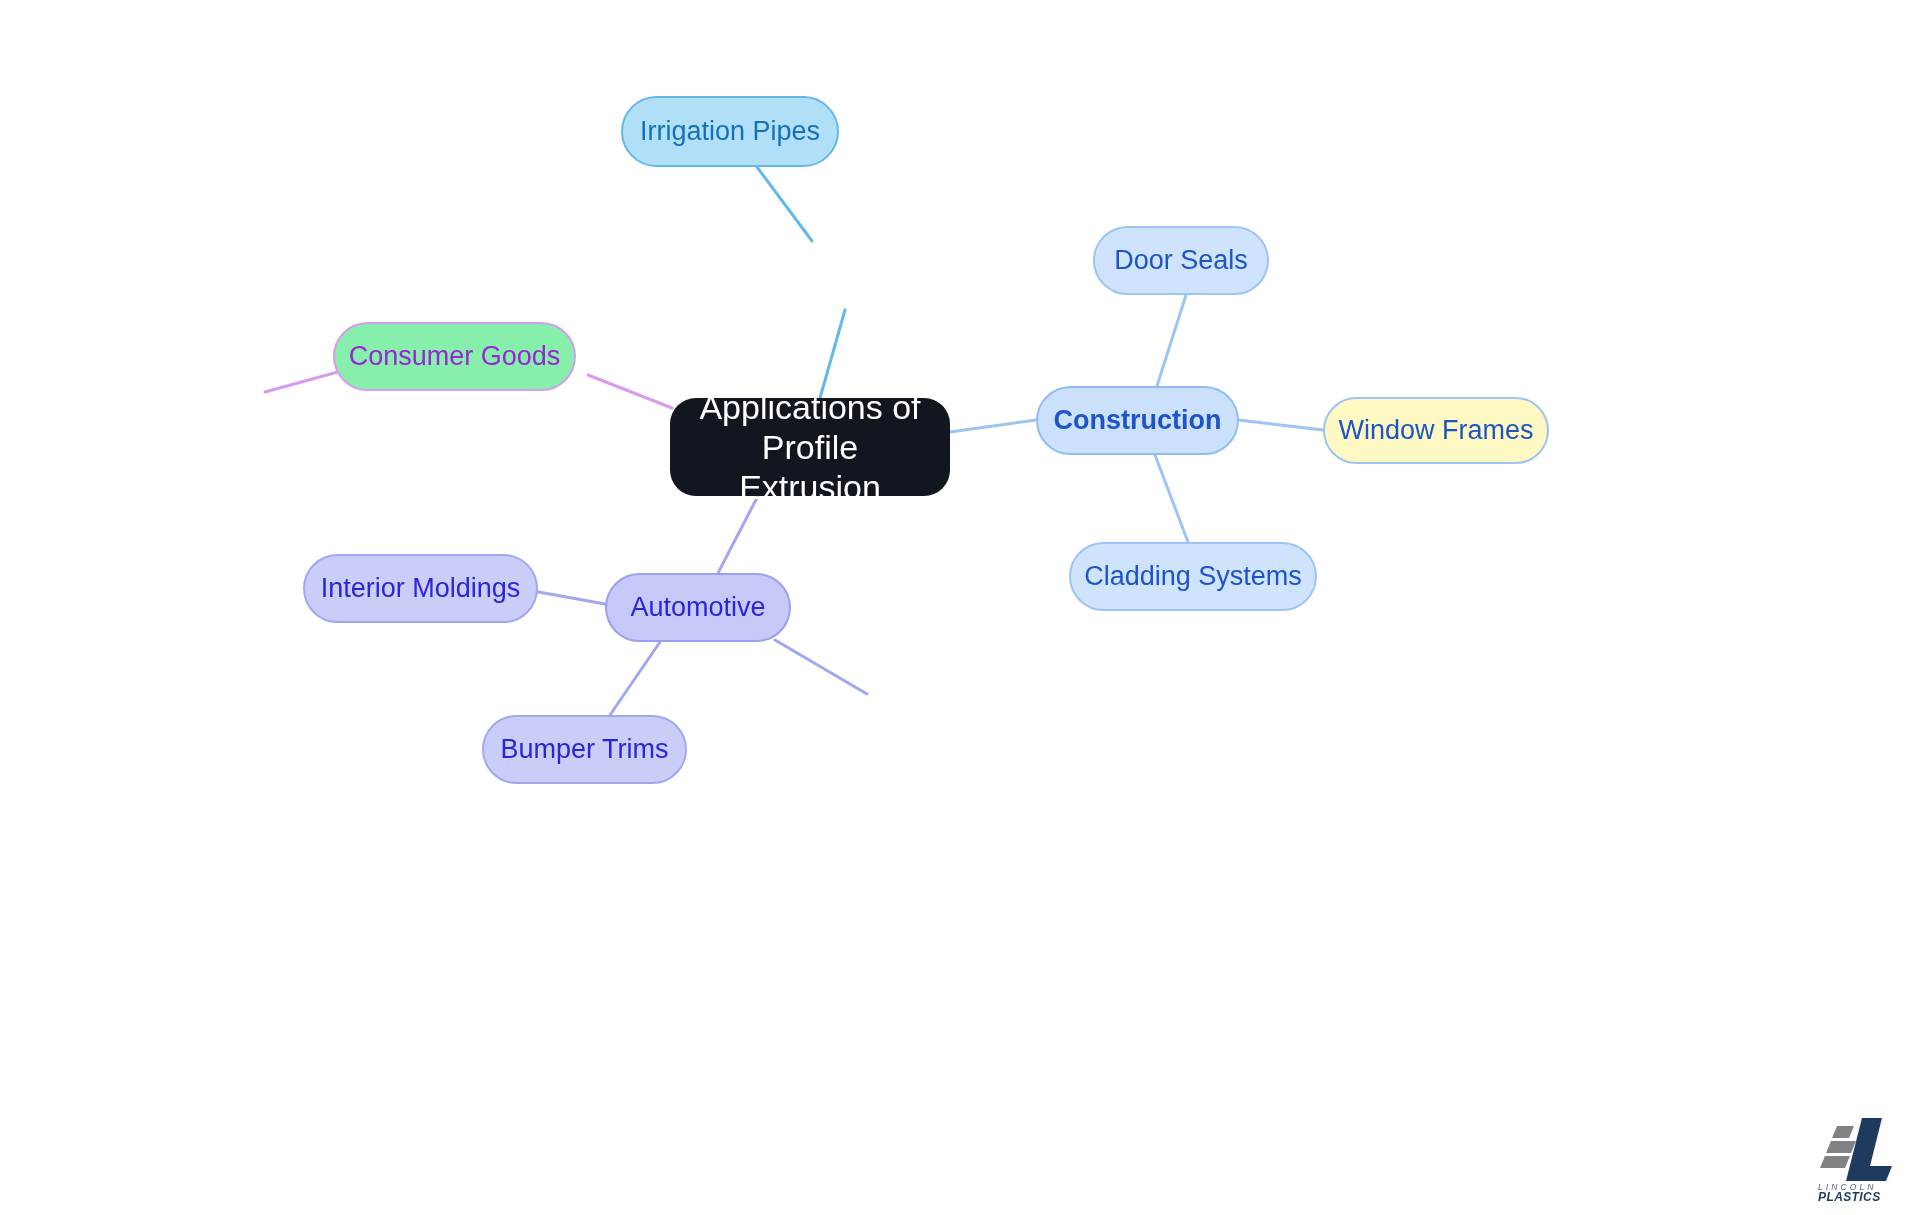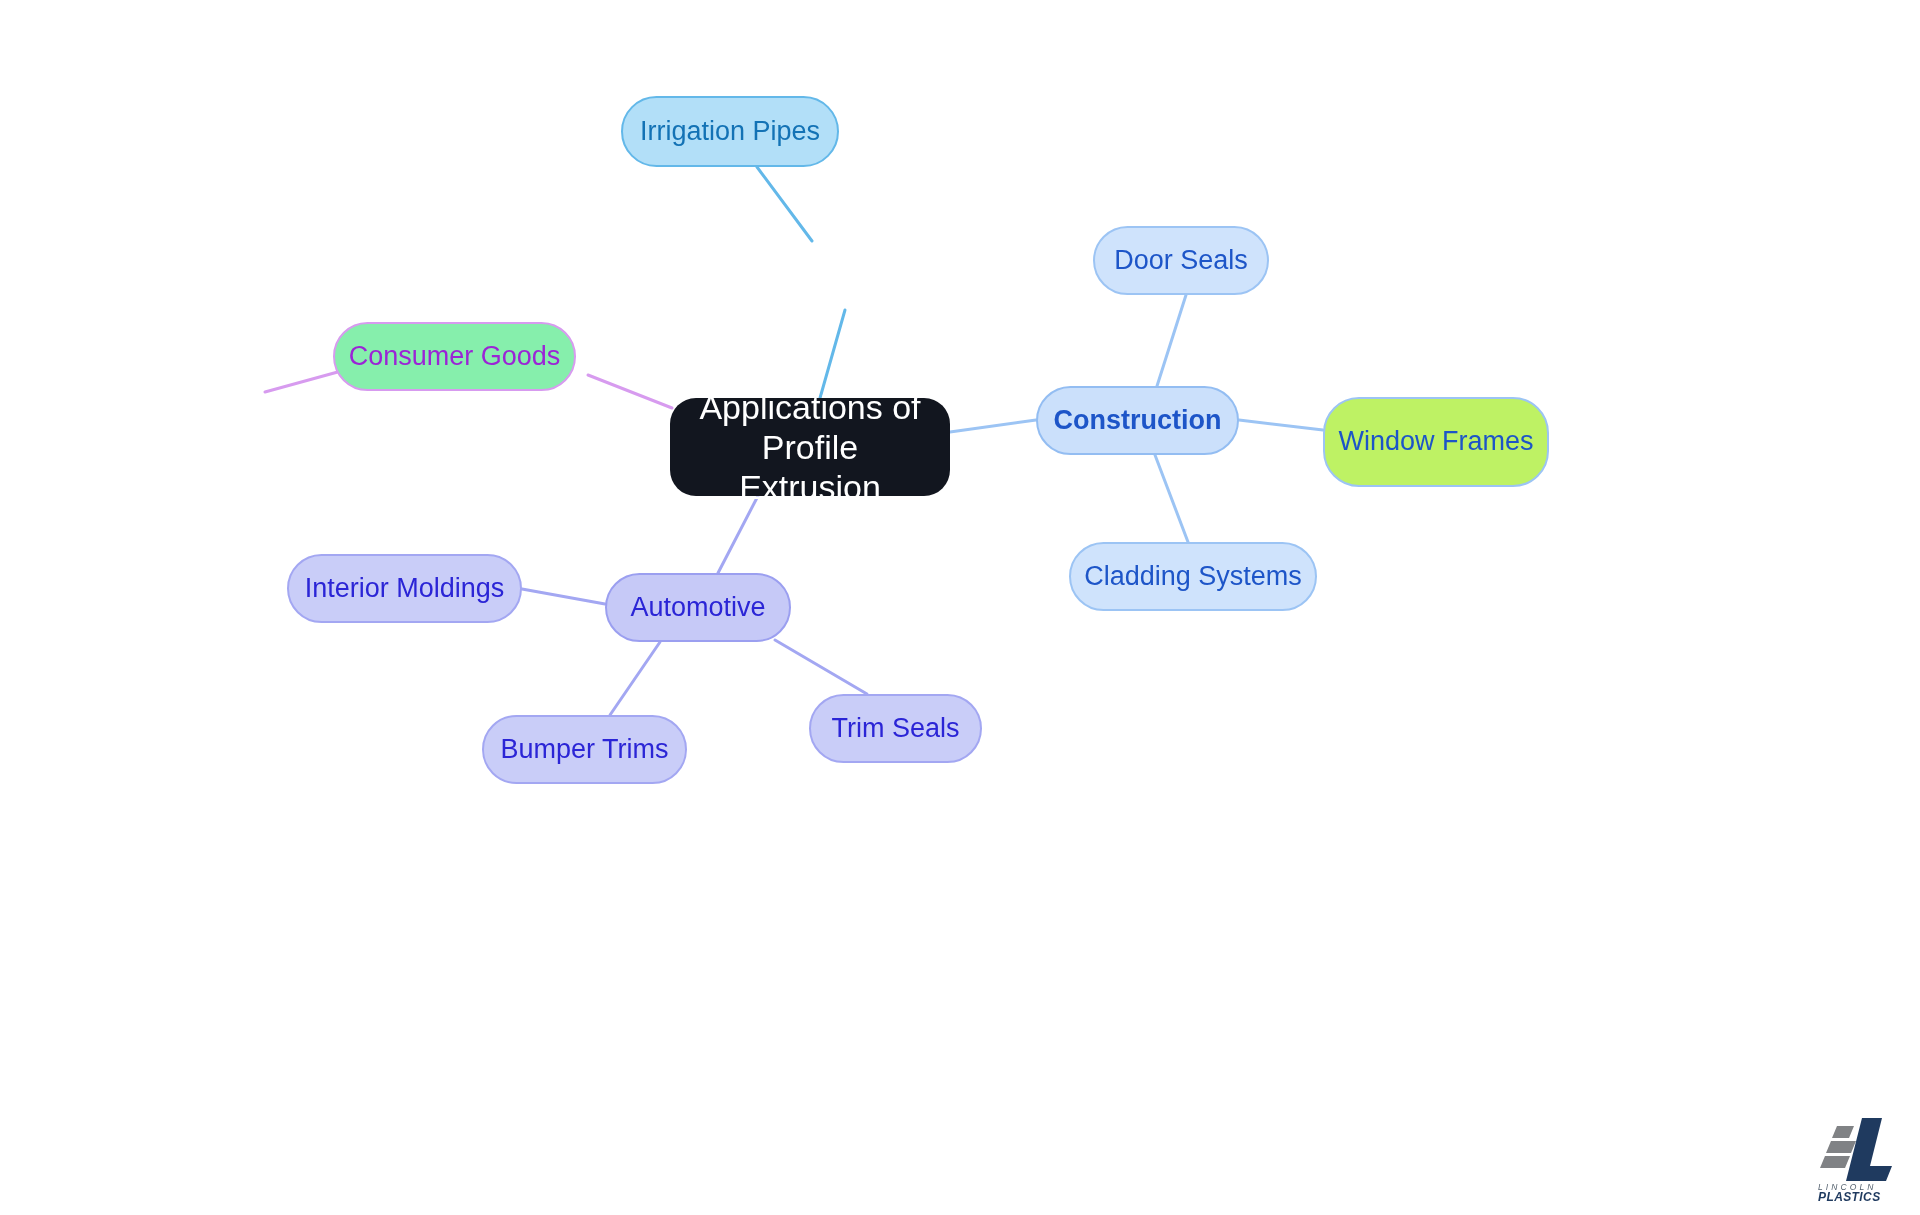--- a/index.html
+++ b/index.html
@@ -94,27 +94,26 @@
       <line x1="345" y1="370" x2="265" y2="392" stroke="#d79bef" stroke-width="3" stroke-linecap="round"></line>
     </svg>
 
   <div class="node root" style="left: 670px; top: 398px; width: 280px; height: 98px; background: rgb(18, 22, 31); color: rgb(255, 255, 255);">Applications of Profile
 Extrusion</div>
 
   <div class="node lvl2 t-agri-child" style="left: 621px; top: 96px; width: 218px; height: 71px; background: rgb(178, 223, 248); border-color: rgb(99, 184, 233); color: rgb(19, 114, 181);">Irrigation Pipes</div>
 
   <div class="node lvl1 t-cons" style="left: 1036px; top: 386px; width: 203px; height: 69px; background: rgb(203, 224, 251); border-color: rgb(147, 189, 242); color: rgb(29, 85, 200);">Construction</div>
   <div class="node lvl2 t-cons-child" style="left: 1093px; top: 226px; width: 176px; height: 69px; background: rgb(207, 227, 252); border-color: rgb(156, 196, 244); color: rgb(29, 85, 200);">Door Seals</div>
-  <div class="node lvl2 t-cons-child" style="left: 1323px; top: 397px; width: 226px; height: 90px; background: #bef264; border-color: rgb(156, 196, 244); color: rgb(29, 85, 200);">Window Frames</div>
+  <div class="node lvl2 t-cons-child" style="left: 1323px; top: 397px; width: 226px; height: 67px; background: #fef9c3; border-color: rgb(156, 196, 244); color: rgb(29, 85, 200);">Window Frames</div>
   <div class="node lvl2 t-cons-child" style="left: 1069px; top: 542px; width: 248px; height: 69px; background: rgb(207, 227, 252); border-color: rgb(156, 196, 244); color: rgb(29, 85, 200);">Cladding Systems</div>
 
   <div class="node lvl1 t-auto" style="left: 605px; top: 573px; width: 186px; height: 69px; background: rgb(198, 201, 247); border-color: rgb(155, 159, 240); color: rgb(43, 37, 214);">Automotive</div>
-  <div class="node lvl2 t-auto-child" style="left: 287px; top: 554px; width: 235px; height: 69px; background: rgb(201, 205, 248); border-color: rgb(163, 167, 242); color: rgb(43, 37, 214);">Interior Moldings</div>
+  <div class="node lvl2 t-auto-child" style="left: 303px; top: 554px; width: 235px; height: 69px; background: rgb(201, 205, 248); border-color: rgb(163, 167, 242); color: rgb(43, 37, 214);">Interior Moldings</div>
   <div class="node lvl2 t-auto-child" style="left: 482px; top: 715px; width: 205px; height: 69px; background: rgb(201, 205, 248); border-color: rgb(163, 167, 242); color: rgb(43, 37, 214);">Bumper Trims</div>
-  <div class="node lvl2 t-auto-child" style="left: 809px; top: 694px; width: 173px; height: 69px; background: rgb(201, 205, 248); border-color: rgb(163, 167, 242); color: rgb(43, 37, 214);">Trim Seals</div>
 
   <div class="node lvl1 t-cg" style="left: 333px; top: 322px; width: 243px; height: 69px; background: #86efac; border-color: rgb(215, 155, 239); color: rgb(155, 36, 214);">Consumer Goods</div>
 
   <svg id="logo" viewBox="0 0 96 90" xmlns="http://www.w3.org/2000/svg">
     <g>
       <polygon points="31,14 48,14 43,26 26,26" fill="#808285"></polygon>
       <polygon points="25,29 50,29 45,41 20,41" fill="#808285"></polygon>
       <polygon points="19,44 44,44 39,56 14,56" fill="#808285"></polygon>
     </g>
     <g>

